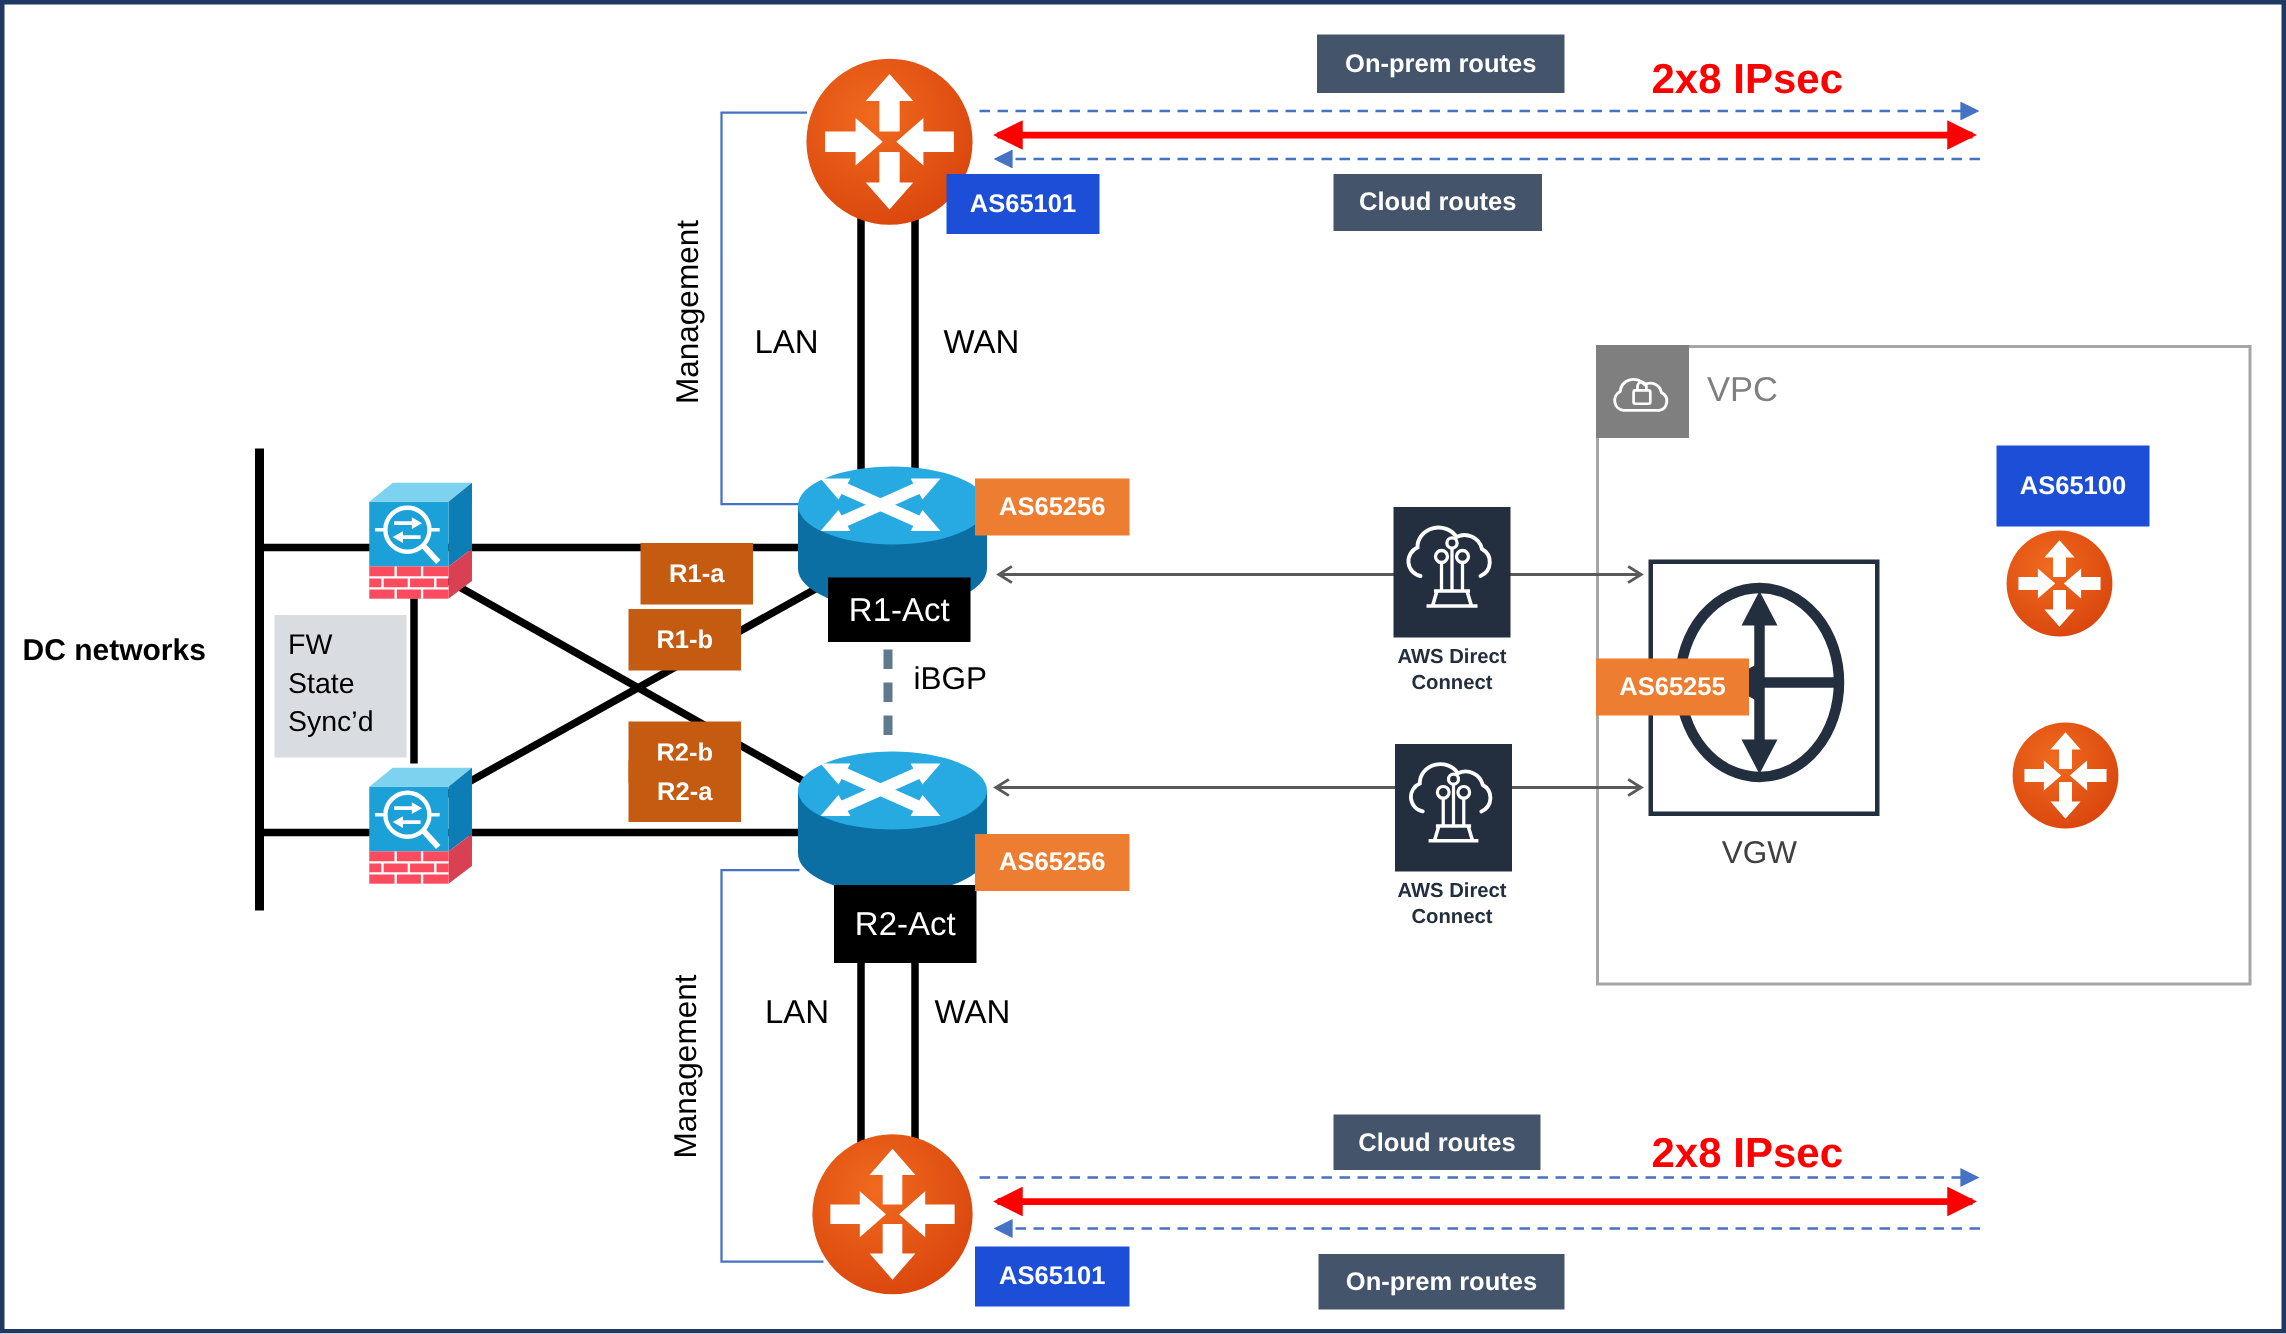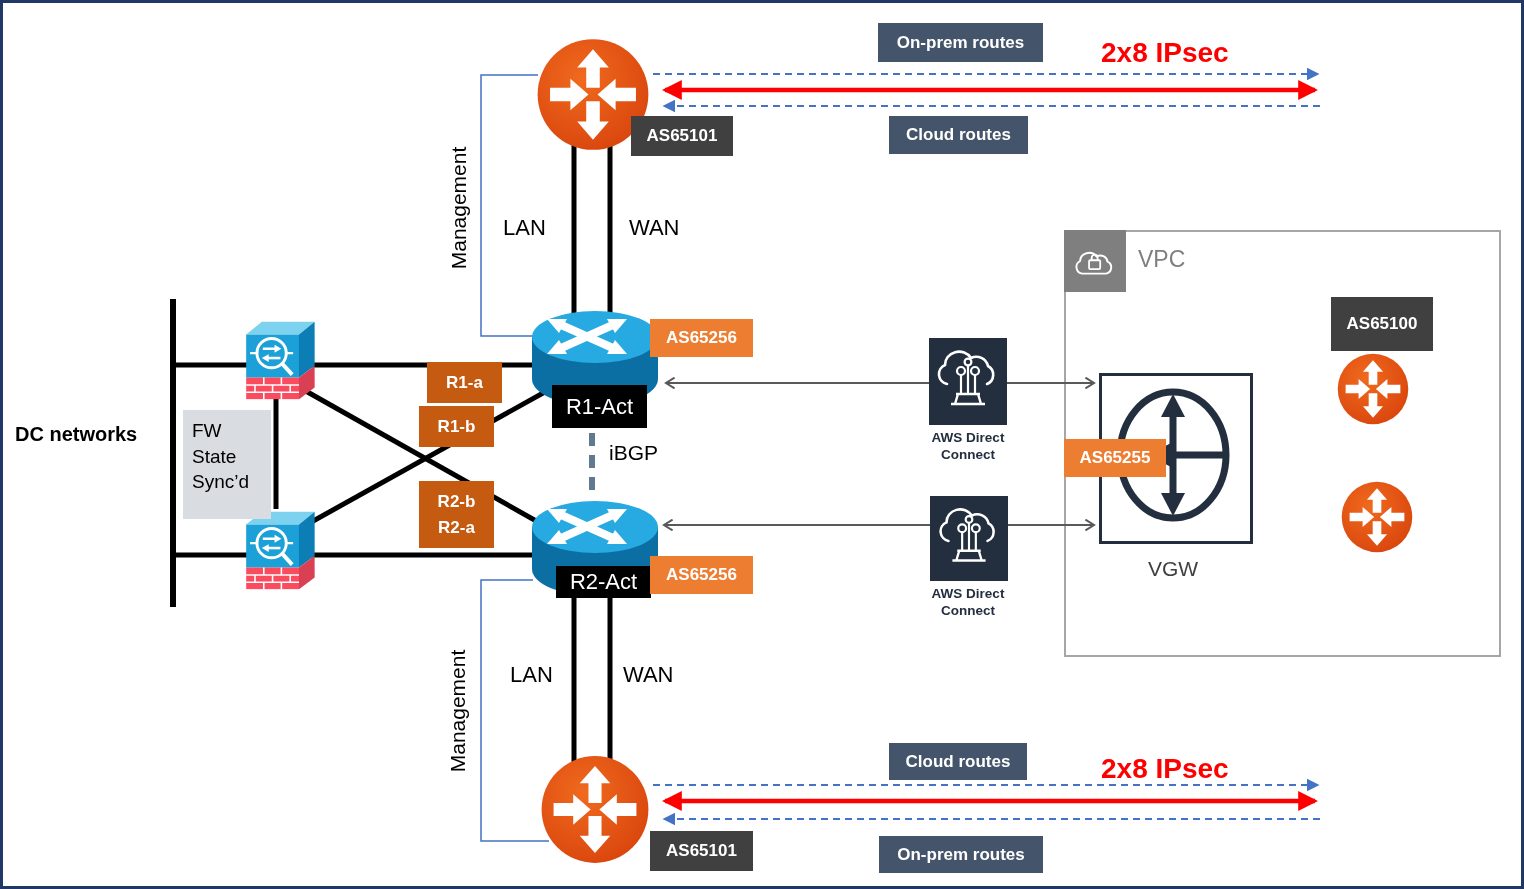--- a/index.html
+++ b/index.html
@@ -2,21 +2,21 @@
 <html><head>
 <meta charset="utf-8">
 <style>
   html,body{margin:0;padding:0;background:#fff;}
   .canvas{position:relative;width:1524px;height:889px;background:#fff;border:3px solid #1F3864;
           box-sizing:border-box;font-family:"Liberation Sans",sans-serif;overflow:hidden;}
   .abs{position:absolute;}
   .wires{position:absolute;left:0;top:0;z-index:2;pointer-events:none;}
   .lab{display:flex;align-items:center;justify-content:center;text-align:center;box-sizing:border-box;}
   .badge{color:#fff;font-weight:bold;font-size:17px;z-index:4;}
-  .blue{background:#404040;}
+  .blue{background:#1d4ed8;}
   .orange{background:#ED7D31;}
   .dkorange{background:#C55A11;}
   .slate{background:#44546A;}
   .blackbox{background:#000;color:#fff;font-size:22px;font-weight:500;z-index:4;margin-top:44px;}
   .plain{color:#000;font-size:22px;z-index:3;}
   .ipsec{color:#FF0000;font-size:28px;font-weight:bold;z-index:3;}
   .vlabel{transform:rotate(-90deg);transform-origin:center;font-size:21px;color:#000;z-index:3;white-space:nowrap;}
   .icon{z-index:3;}
   .vpcbox{border:2px solid #A6A6A6;background:transparent;z-index:1;}
   .vpccorner{background:#7F7F7F;z-index:3;}
@@ -231,21 +231,21 @@
         <path d="M30,46 L86,21" fill="none"></path>
         <polygon points="98,16 78,16 86,30" stroke="none"></polygon>
         <polygon points="18,51 38,51 30,37" stroke="none"></polygon>
         <path d="M30,21 L86,46" fill="none"></path>
         <polygon points="98,51 78,51 86,37" stroke="none"></polygon>
         <polygon points="18,16 38,16 30,30" stroke="none"></polygon>
       </g>
     </svg>
   </div>
   <div class="abs lab blackbox" style="left:549px;top:338px;width:95px;height:43px;">R1-Act</div>
-  <div class="abs lab blackbox" style="left:553px;top:519px;width:95px;height:32px;text-align:center;">R2-Act</div>
+  <div class="abs lab blackbox" style="left:553px;top:543px;width:95px;height:52px;text-align:center;">R2-Act</div>
   <div class="abs lab badge orange" style="left:647px;top:316px;width:103px;height:38px;">AS65256</div>
   <div class="abs lab badge orange" style="left:647px;top:553px;width:103px;height:38px;">AS65256</div>
   <div class="abs plain" style="left:606px;top:438px;font-size:21px;">iBGP</div>
 
   <div class="abs icon" style="left:229px;top:312px;">
     <svg width="89" height="90" viewBox="0 0 90 92">
       <polygon points="14,20 30,7 84,7 68,20" fill="#7DD2F0"></polygon>
       <polygon points="68,20 84,7 84,52 68,64" fill="#0D7EB5"></polygon>
       <rect x="14" y="20" width="54" height="44" fill="#1BA0D7"></rect>
       <polygon points="68,64 84,52 84,74 68,86" fill="#D94053"></polygon>
@@ -277,21 +277,21 @@
       <circle cx="40" cy="39" r="15" fill="none" stroke="#fff" stroke-width="3"></circle>
       <path d="M51,50 L61,61" stroke="#fff" stroke-width="4" fill="none"></path>
       <path d="M18,39 H25 M55,39 H62" stroke="#fff" stroke-width="2.4" fill="none"></path>
       <path d="M31,34.5 H44" stroke="#fff" stroke-width="2.6" fill="none"></path>
       <polygon points="50,34.5 43,30.5 43,38.5" fill="#fff"></polygon>
       <path d="M49,44 H36" stroke="#fff" stroke-width="2.6" fill="none"></path>
       <polygon points="30,44 37,40 37,48" fill="#fff"></polygon>
     </svg>
   </div>
 
-  <div class="abs fwsync" style="left:180px;top:407px;width:88px;height:109px;">
+  <div class="abs fwsync" style="left:180px;top:407px;width:88px;height:95px;">
     <span style="display:block">FW</span>
     <span style="display:block">State</span>
     <span style="display:block">Sync’d</span>
   </div>
   <div class="abs" style="left:12px;top:420px;font-size:20px;font-weight:bold;color:#000;z-index:3;">DC networks</div>
 
   <div class="abs lab badge dkorange" style="left:424px;top:343px;width:75px;height:41px;margin-top:16px;">R1-a</div>
   <div class="abs lab badge dkorange" style="left:416px;top:403px;width:75px;height:41px;">R1-b</div>
   <div class="abs lab badge dkorange" style="left:416px;top:478px;width:75px;height:41px;">R2-b</div>
   <div class="abs lab badge dkorange" style="left:416px;top:504px;width:75px;height:41px;">R2-a</div>

